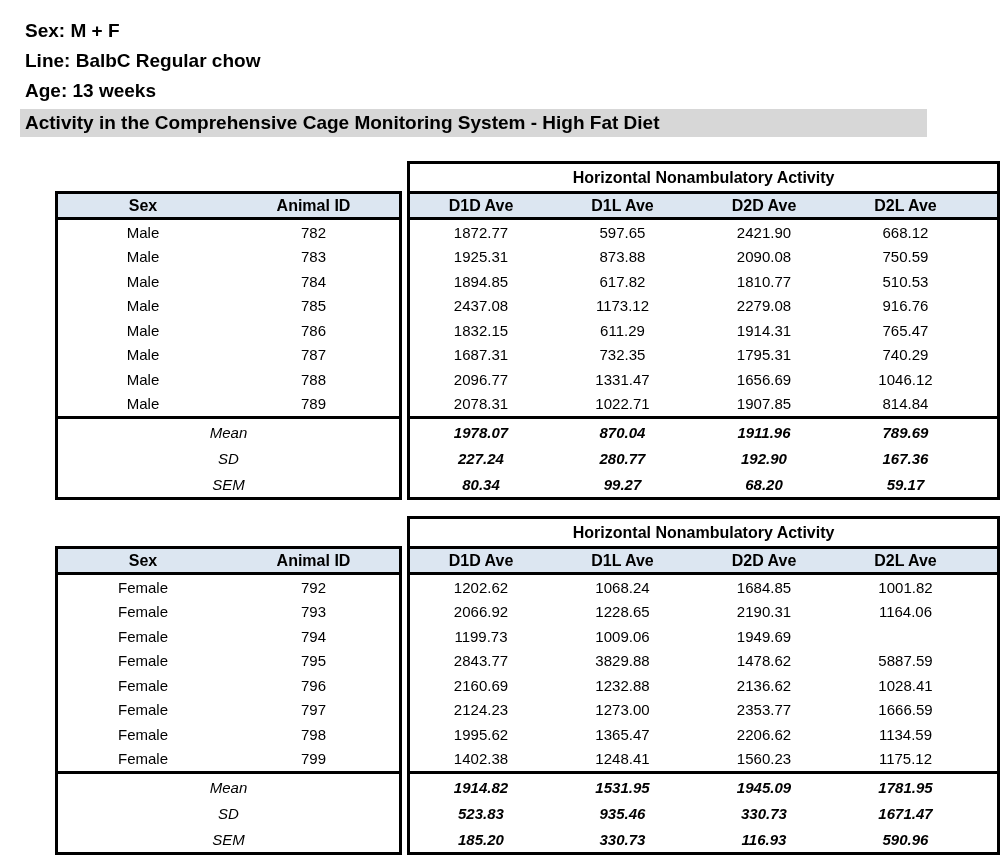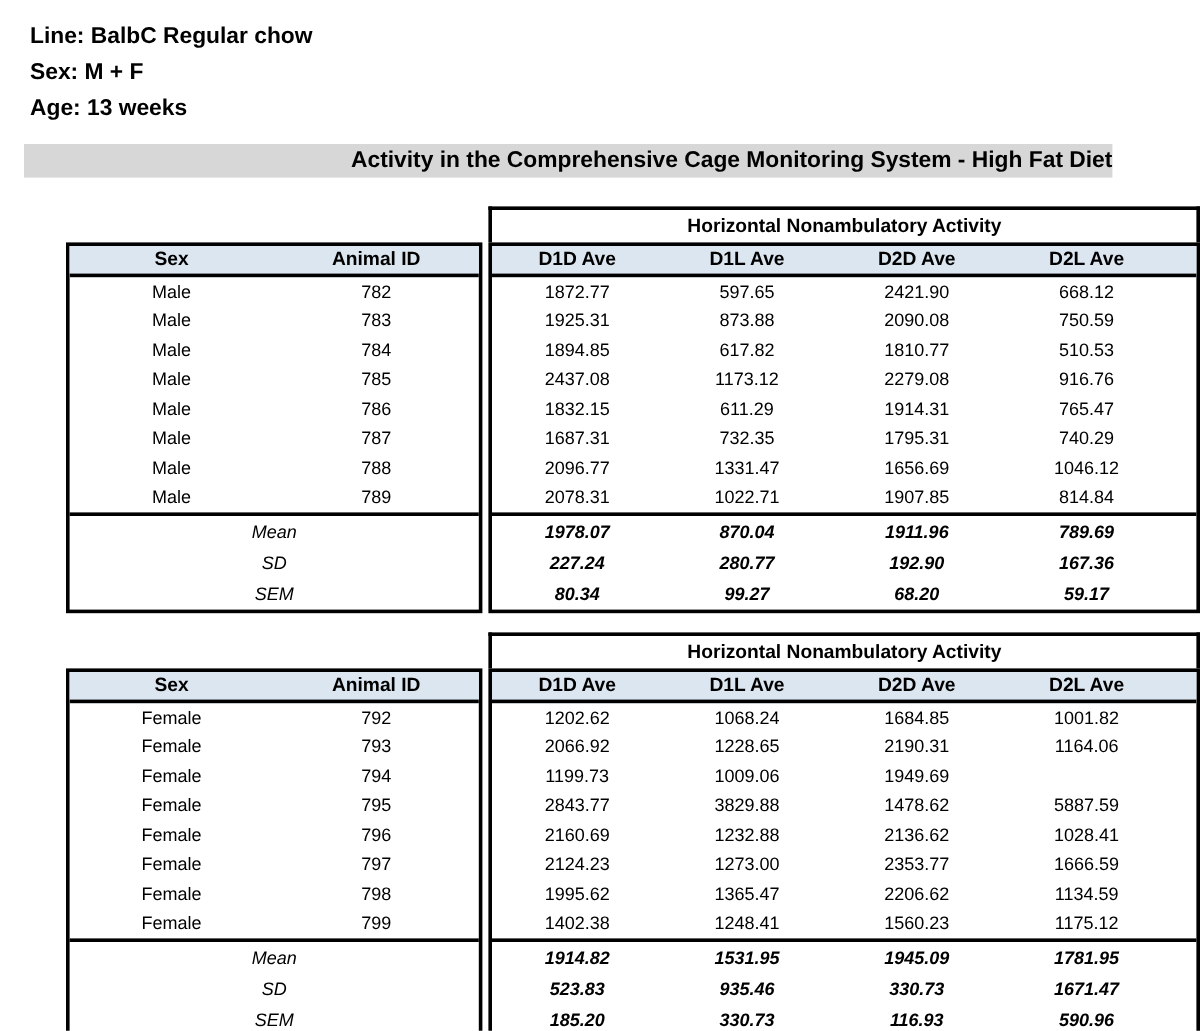--- a/index.html
+++ b/index.html
@@ -9,25 +9,25 @@
     font-family: "Liberation Sans", sans-serif;
     color: #000;
     overflow: hidden;
   }
   .page { padding-top: 16px; }
 
   .meta { margin-left: 25px; }
   .meta-line { font-size: 19px; font-weight: bold; line-height: 30px; white-space: nowrap; }
 
   .title-bar {
-    margin-left: 20px; margin-top: 14px;
+    margin-left: 20px; margin-top: 3px;
     width: 907px; height: 28px; line-height: 28px;
     background: var(--title-bg, #d7d7d7);
     font-size: 19px; font-weight: bold;
-    padding-left: 5px; white-space: nowrap; text-align: right;
+    padding-left: 5px; white-space: nowrap;
   }
 
   .cm-table { display: flex; margin-left: 55px; }
   .cm-table.first  { margin-top: 24px; }
   .cm-table.second { margin-top: 16px; }
 
   .left-block  { width: 347px; }
   .block-gap   { width: 6px; }
   .right-block { width: 680px; }
 
@@ -60,22 +60,22 @@
 
   .summary-block { border-top: 3px solid var(--border-c, #000); }
   .sum-label { width: 100%; font-weight: normal; font-style: italic; font-size: 15px; }
   .sum-val   { font-weight: bold; font-style: italic; }
 </style>
 </head>
 <body>
 
 <div class="page">
   <div class="meta">
+    <div class="meta-line">Sex: M + F</div>
     <div class="meta-line">Line: BalbC Regular chow</div>
-    <div class="meta-line">Sex: M + F</div>
     <div class="meta-line">Age: 13 weeks</div>
   </div>
   <div class="title-bar">Activity in the Comprehensive Cage Monitoring System - High Fat Diet</div>
   <div id="tables">
       <div class="cm-table first">
         <div class="left-block">
           <div class="spacer"></div>
           <div class="inner">
             <div class="hdr-row">
               <div class="cell hdr sex-col">Sex</div>

